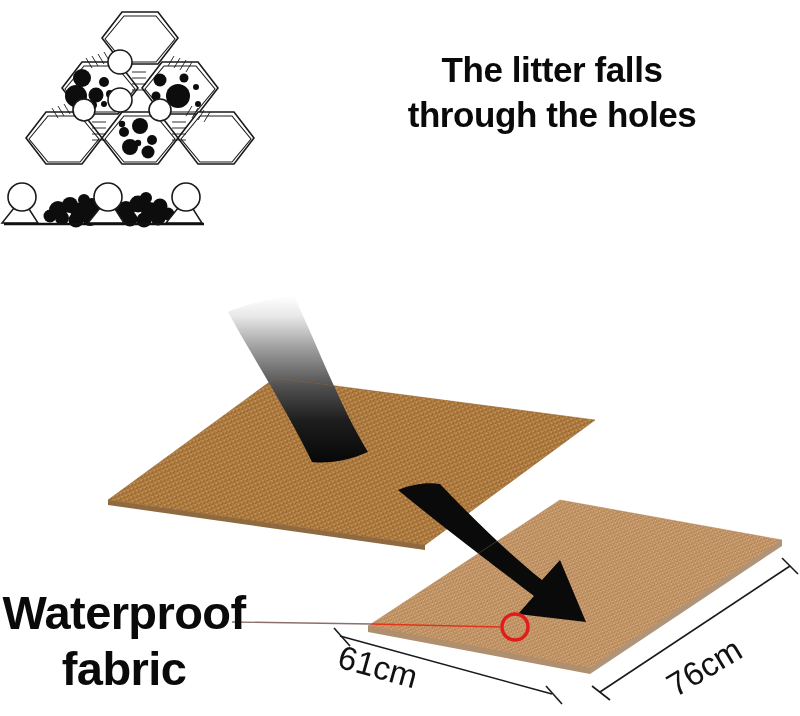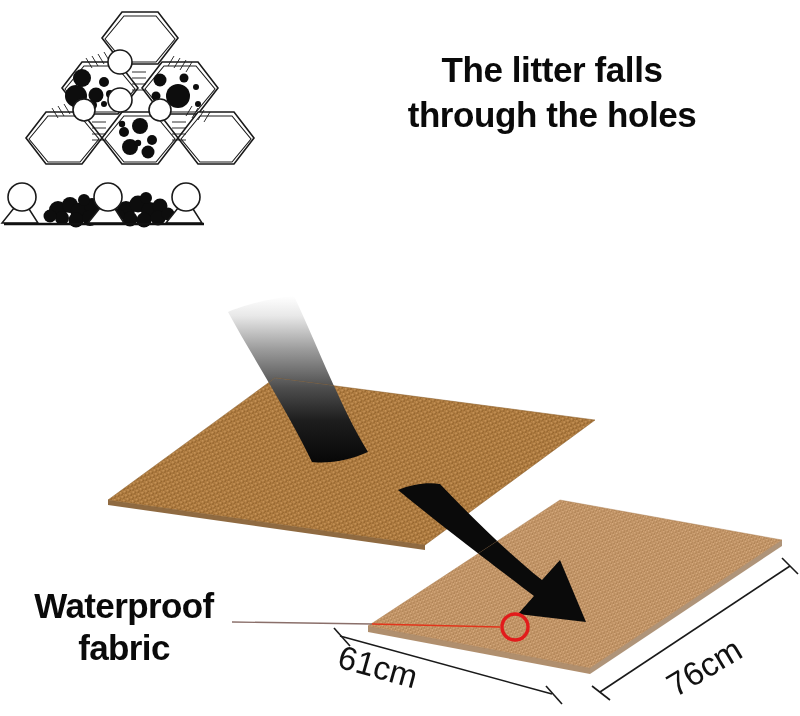--- a/index.html
+++ b/index.html
@@ -36,21 +36,21 @@
     text-align: center;
     white-space: pre-line;
   }
   .waterproof-label {
     position: absolute;
     left: 2px;
     top: 585px;
     width: 244px;
     font-family: "Liberation Sans", sans-serif;
     font-weight: bold;
-    font-size: 35px;
+    font-size: 47px;
     line-height: 1.2;
     letter-spacing: -0.6px;
     color: #0a0a0a;
     text-align: center;
     white-space: pre-line;
   }
   .dim-label {
     position: absolute;
     font-family: "Liberation Sans", sans-serif;
     font-weight: normal;

